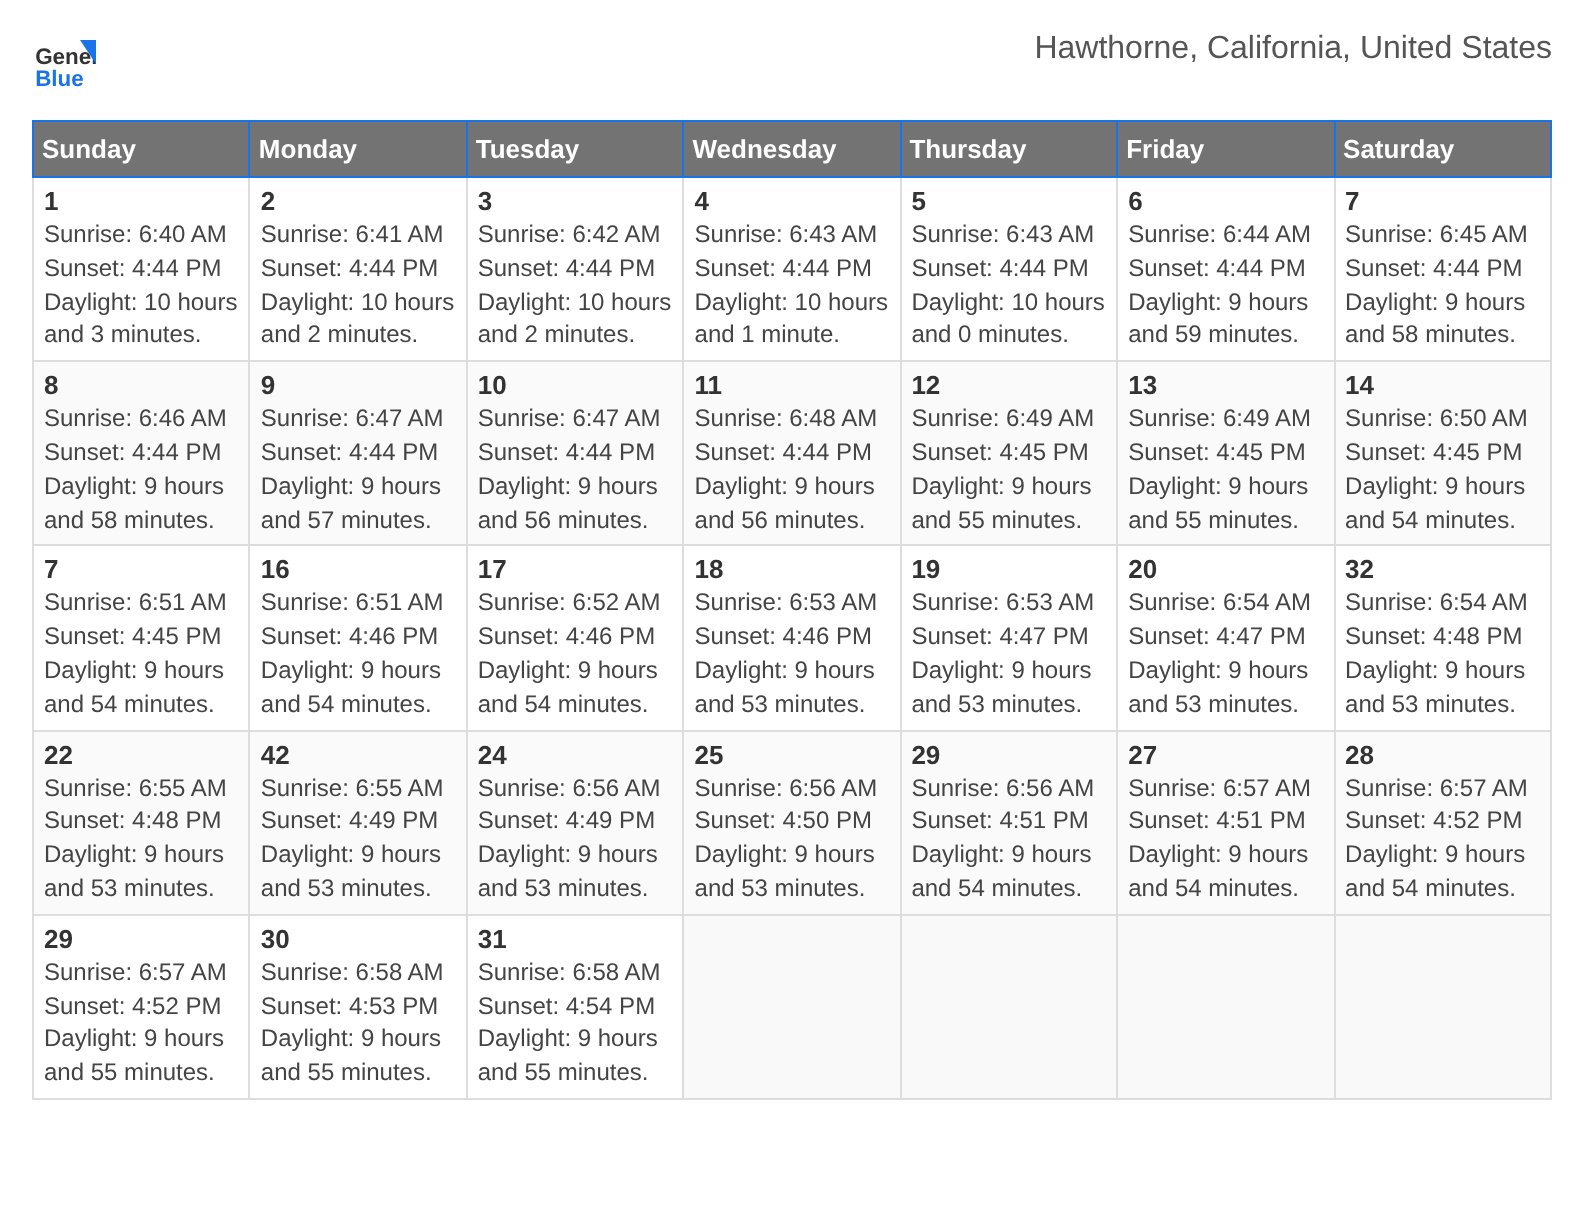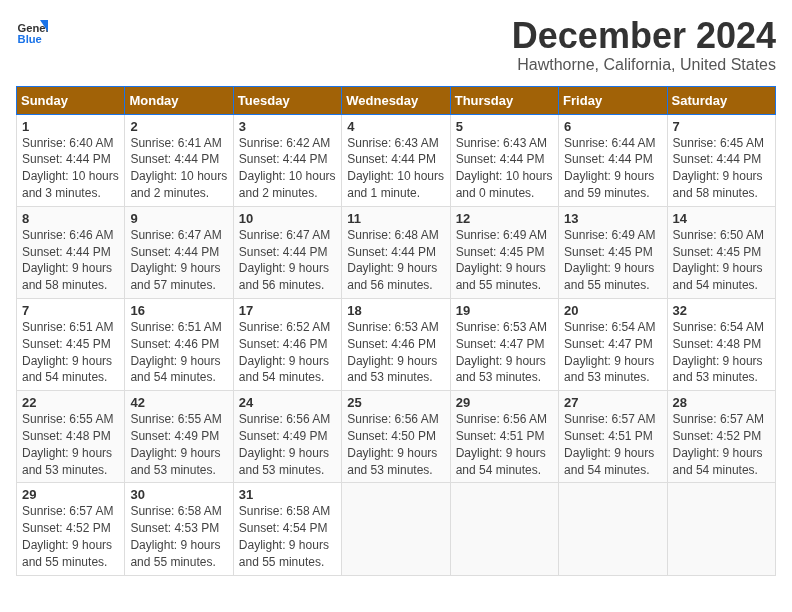--- a/index.html
+++ b/index.html
@@ -37,21 +37,21 @@
     .calendar-subtitle {
       font-size: 16px;
       color: #555;
     }
     table {
       width: 100%;
       border-collapse: collapse;
       table-layout: fixed;
     }
     th {
-      background-color: #a16207;
+      background-color: #737373;
       color: #fff;
       padding: 6px 4px;
       font-size: 13px;
       font-weight: bold;
       text-align: left;
       border: 1px solid #1a73e8;
     }
     td {
       vertical-align: top;
       padding: 4px 5px;
@@ -84,21 +84,20 @@
 
 <div class="header-section">
   <div class="logo">
     <svg class="logo-icon" viewBox="0 0 40 40">
       <text x="2" y="20" font-size="14" font-weight="bold" fill="#333" font-family="Arial">General</text>
       <text x="2" y="34" font-size="14" font-weight="bold" fill="#1a73e8" font-family="Arial">Blue</text>
       <polygon points="30,5 40,5 40,20" fill="#1a73e8"></polygon>
     </svg>
   </div>
   <div class="title-block">
-    <div class="calendar-title">December 2024</div>
     <div class="calendar-subtitle">Hawthorne, California, United States</div>
   </div>
 </div>
 
 <table>
   <thead>
     <tr>
     <th>Sunday</th>
         <th>Monday</th>
         <th>Tuesday</th>

